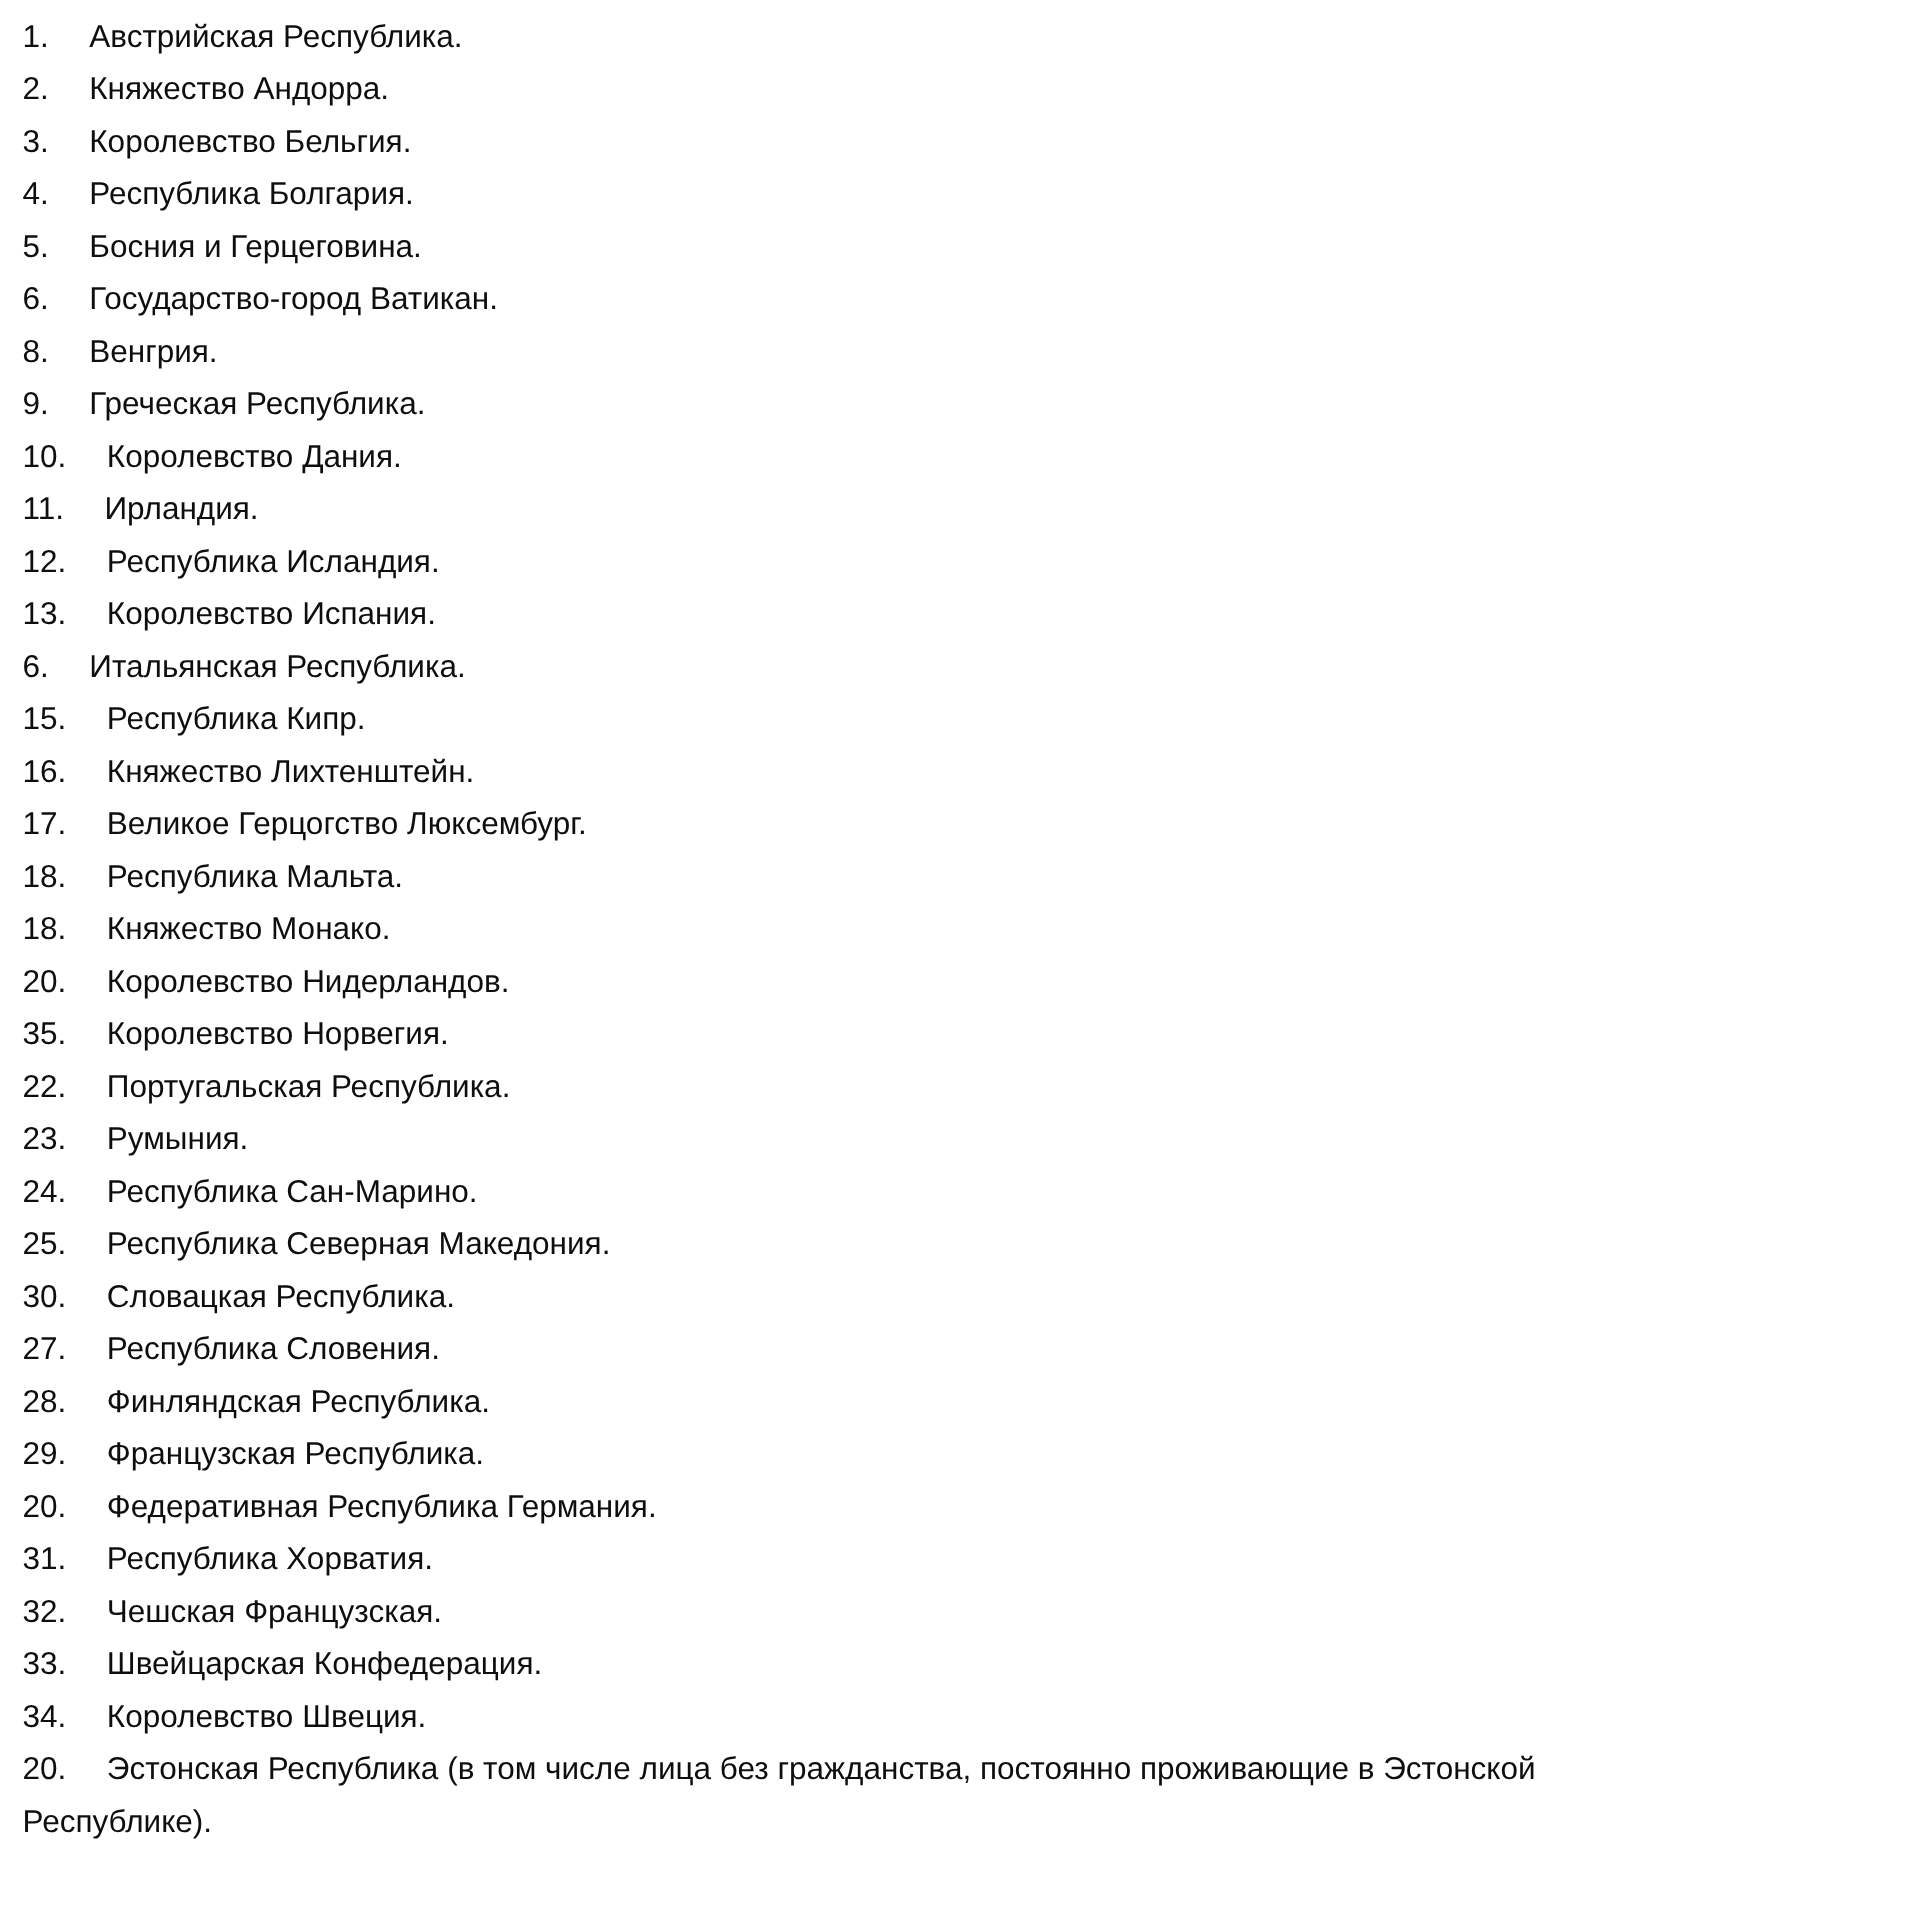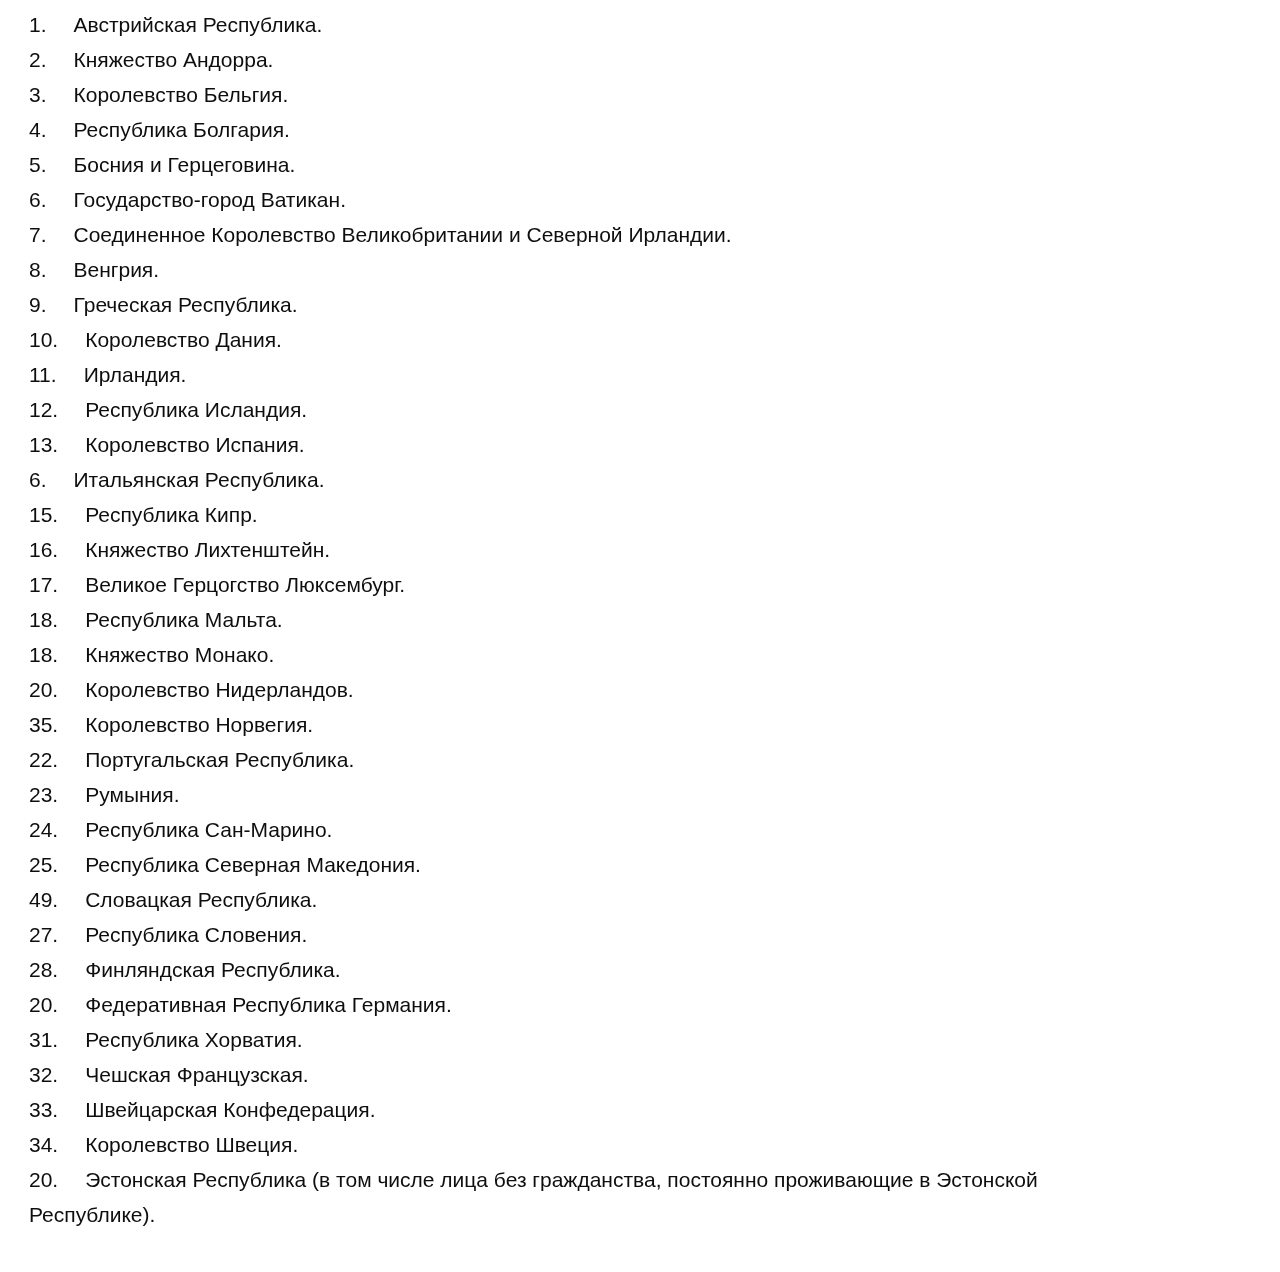--- a/index.html
+++ b/index.html
@@ -8,21 +8,21 @@
     height: 1272px;
     background: #ffffff;
     color: #0e0e0e;
     font-family: "Liberation Sans", "DejaVu Sans", sans-serif;
     font-size: 21px;
     line-height: 35px;
     overflow: hidden;
   }
   .doc {
     padding-top: 7px;
-    padding-left: 29px;
+    padding-left: 15px;
     width: 1035px; 
   }
   .row { margin: 0; }
   .num {
     display: inline;
     margin-right: 27px;
     white-space: nowrap;
   }
   .txt { display: inline; }
 </style>
@@ -35,21 +35,20 @@
   <div class="row"><span class="num">2.</span><span class="txt">Княжество Андорра.</span></div>
 
   <div class="row"><span class="num">3.</span><span class="txt">Королевство Бельгия.</span></div>
 
   <div class="row"><span class="num">4.</span><span class="txt">Республика Болгария.</span></div>
 
   <div class="row"><span class="num">5.</span><span class="txt">Босния и Герцеговина.</span></div>
 
   <div class="row"><span class="num">6.</span><span class="txt">Государство-город Ватикан.</span></div>
 
-  <div class="row"><span class="num">7.</span><span class="txt">Соединенное Королевство Великобритании и Северной Ирландии.</span></div>
 
   <div class="row"><span class="num">8.</span><span class="txt">Венгрия.</span></div>
 
   <div class="row"><span class="num">9.</span><span class="txt">Греческая Республика.</span></div>
 
   <div class="row"><span class="num">10.</span><span class="txt">Королевство Дания.</span></div>
 
   <div class="row"><span class="num">11.</span><span class="txt">Ирландия.</span></div>
 
   <div class="row"><span class="num">12.</span><span class="txt">Республика Исландия.</span></div>
@@ -73,26 +72,27 @@
   <div class="row"><span class="num">35.</span><span class="txt">Королевство Норвегия.</span></div>
 
   <div class="row"><span class="num">22.</span><span class="txt">Португальская Республика.</span></div>
 
   <div class="row"><span class="num">23.</span><span class="txt">Румыния.</span></div>
 
   <div class="row"><span class="num">24.</span><span class="txt">Республика Сан-Марино.</span></div>
 
   <div class="row"><span class="num">25.</span><span class="txt">Республика Северная Македония.</span></div>
 
-  <div class="row"><span class="num">49.</span><span class="txt">Словацкая Республика.</span></div>
+  <div class="row"><span class="num">30.</span><span class="txt">Словацкая Республика.</span></div>
 
   <div class="row"><span class="num">27.</span><span class="txt">Республика Словения.</span></div>
 
   <div class="row"><span class="num">28.</span><span class="txt">Финляндская Республика.</span></div>
 
+  <div class="row"><span class="num">29.</span><span class="txt">Французская Республика.</span></div>
 
   <div class="row"><span class="num">20.</span><span class="txt">Федеративная Республика Германия.</span></div>
 
   <div class="row"><span class="num">31.</span><span class="txt">Республика Хорватия.</span></div>
 
   <div class="row"><span class="num">32.</span><span class="txt">Чешская Французская.</span></div>
 
   <div class="row"><span class="num">33.</span><span class="txt">Швейцарская Конфедерация.</span></div>
 
   <div class="row"><span class="num">34.</span><span class="txt">Королевство Швеция.</span></div>

